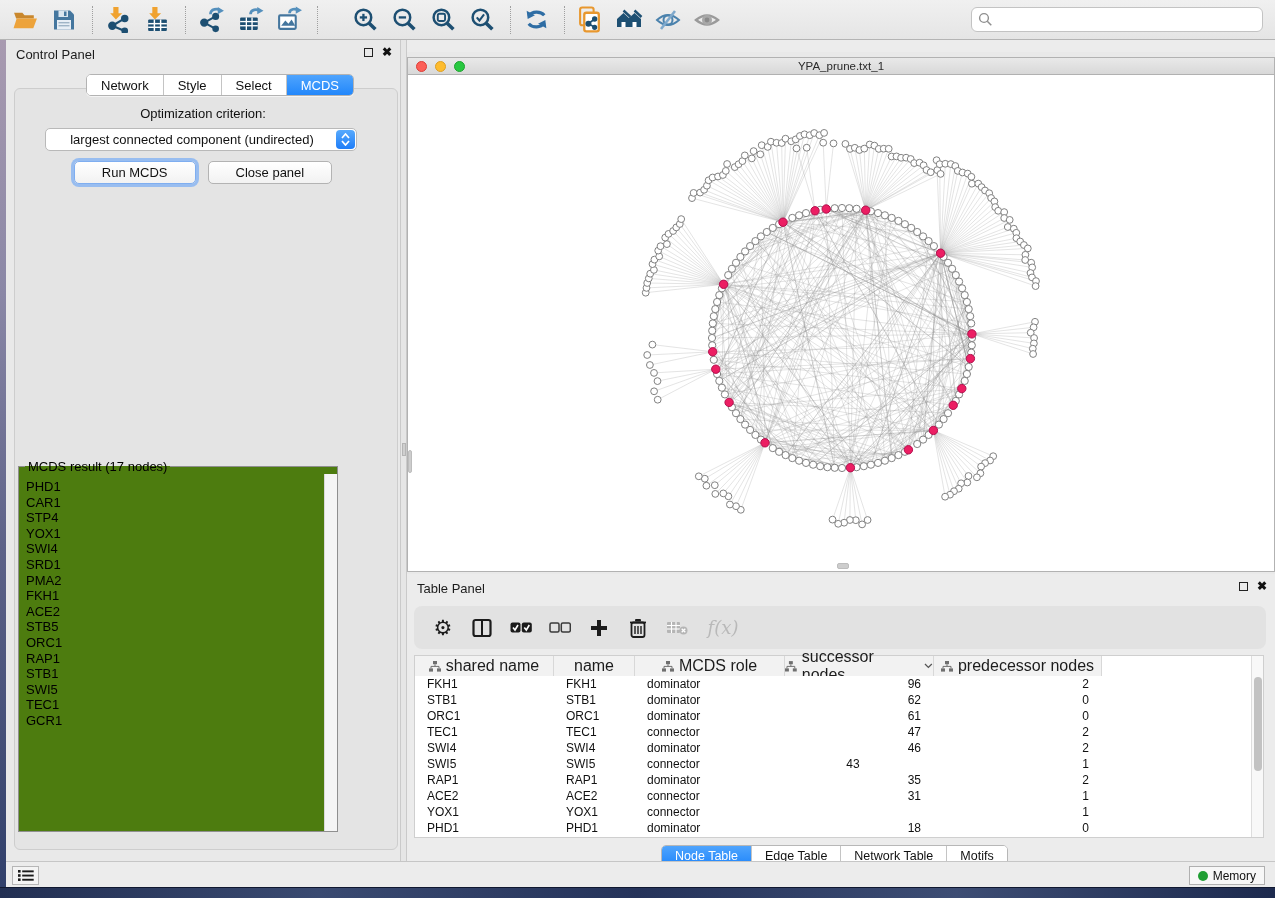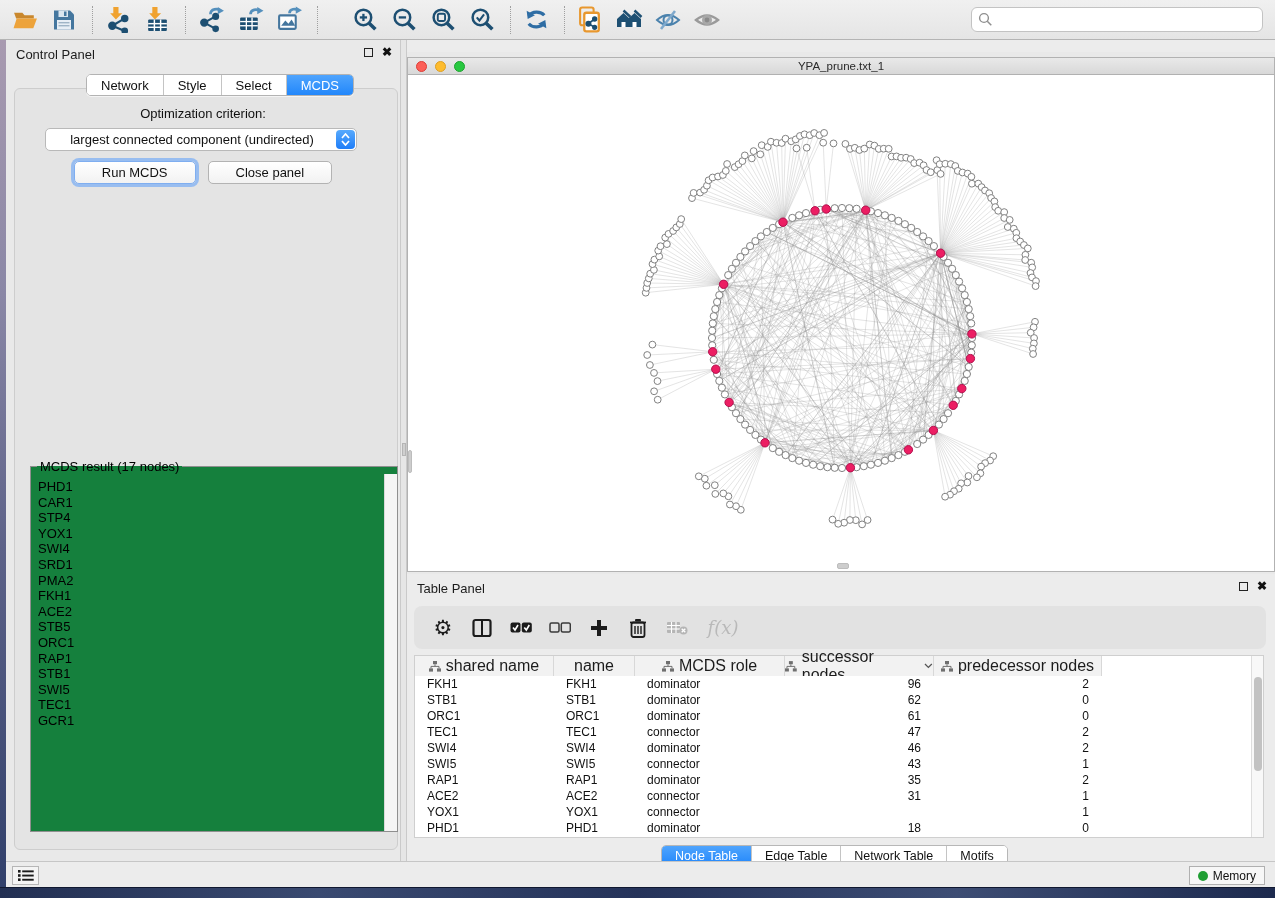--- a/index.html
+++ b/index.html
@@ -36,21 +36,21 @@
 
   .cp-inner { position:absolute; left:8px; top:48px; width:384px; height:762px; background:#e4e4e4; border:1px solid #cdcdcd; border-radius:6px; }
   .opt-label { position:absolute; left:0; width:100%; top:66px; text-align:center; font-size:13px; color:#111; }
   .dropdown { position:absolute; left:39px; top:88px; width:312px; height:23px; background:#fff; border:1px solid #b9b9b9; border-radius:5px; display:flex; align-items:center; }
   .dropdown .dd-value { flex:1; text-align:center; font-size:13px; color:#111; padding-left:2px; }
   .dd-stepper { width:19px; height:19px; margin-right:1px; border-radius:4px; background:linear-gradient(#58aafd,#1e7df8); display:flex; flex-direction:column; align-items:center; justify-content:center; gap:1px; }
   .btn-row { position:absolute; left:0; top:121px; width:100%; display:flex; justify-content:center; gap:12px; }
   .btn { height:23px; padding:0 27px; background:linear-gradient(#ffffff,#f2f2f2); border:1px solid #b3b3b3; border-radius:5px; font-size:13px; color:#111; display:flex; align-items:center; }
   .btn.focus-ring { box-shadow:0 0 0 3px rgba(90,156,250,.55); border-color:#7faef0; }
 
-  .result-box { position:absolute; left:24px; top:419px; width:368px; height:373px; background:#15803d; border:1px solid #8f8f8f; }
+  .result-box { position:absolute; left:12px; top:419px; width:320px; height:373px; background:#4d7c0f; border:1px solid #8f8f8f; }
   .result-box legend { font-size:13px; color:#000; margin-left:6px; padding:0 3px; background:transparent; }
   .result-list { position:absolute; left:0; top:2px; bottom:1px; right:14px; overflow:hidden; padding:3px 0 0 7px; }
   .result-list .ritem { font-size:13px; line-height:15.6px; color:#000; }
   .result-scroll { position:absolute; right:0; top:0; bottom:0; width:13px; background:#f5f5f5; border-left:1px solid #d9d9d9; }
 
   
   .v-divider { position:absolute; left:400px; top:40px; width:7px; height:821px; background:#e6e6e6; border-left:1px solid #cacaca; border-right:1px solid #cacaca; }
   .v-divider .grip { position:absolute; left:1px; top:403px; width:4px; height:13px; background:#cfcfcf; border:1px solid #b5b5b5; }
 
   
@@ -1249,21 +1249,21 @@
               <div class="td l" style="width: 139px;">SWI4</div>
               <div class="td l" style="width: 81px;">SWI4</div>
               <div class="td l" style="width: 150px;">dominator</div>
               <div class="td r" style="width: 149px;">46</div>
               <div class="td r" style="width: 168px;">2</div>
             </div>
             <div class="trow">
               <div class="td l" style="width: 139px;">SWI5</div>
               <div class="td l" style="width: 81px;">SWI5</div>
               <div class="td l" style="width: 150px;">connector</div>
-              <div class="td r" style="width: 149px;">43</div>
+              <div class="td r" style="width: 149px; text-align: center;">43</div>
               <div class="td r" style="width: 168px;">1</div>
             </div>
             <div class="trow">
               <div class="td l" style="width: 139px;">RAP1</div>
               <div class="td l" style="width: 81px;">RAP1</div>
               <div class="td l" style="width: 150px;">dominator</div>
               <div class="td r" style="width: 149px;">35</div>
               <div class="td r" style="width: 168px;">2</div>
             </div>
             <div class="trow">

